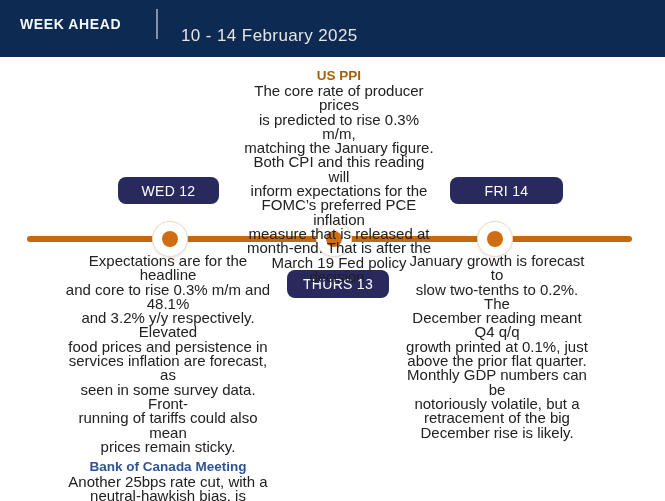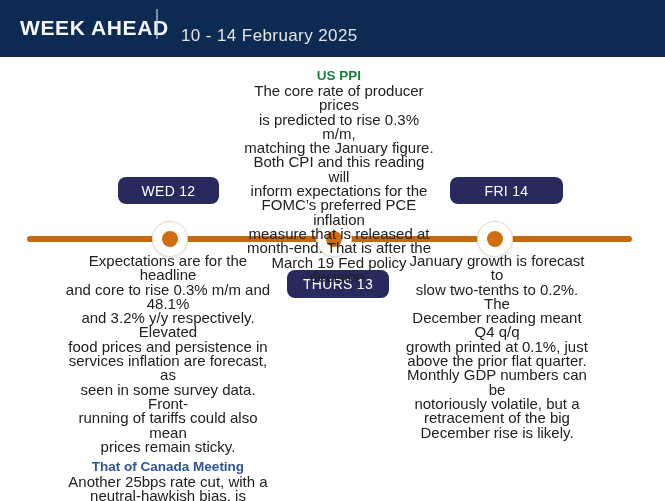--- a/index.html
+++ b/index.html
@@ -3,21 +3,21 @@
 <meta charset="utf-8">
 <style>
   html,body{margin:0;padding:0;background:#e8e8e8;}
   .page{
     position:relative;width:665px;height:501px;background:#ffffff;
     font-family:"Liberation Sans", sans-serif;overflow:hidden;margin:0 auto;
   }
   
   .header{position:absolute;left:0;top:0;width:665px;height:57px;background:#0D2A52;}
   .header-title{
-    position:absolute;left:20px;top:16px;color:#f5f7fa;font-size:21px;
+    position:absolute;left:20px;top:16px;color:#f5f7fa;font-size:14px;
     font-weight:700;letter-spacing:0.6px;
   }
   .header-divider{
     position:absolute;left:156px;top:9px;width:2px;height:30px;
     background:rgba(190,202,220,0.65);
   }
   .header-date{
     position:absolute;left:181px;top:14px;color:#e5e5e5;font-size:17px;
     font-weight:400;letter-spacing:0.4px;margin-top:12px;
   }
@@ -44,21 +44,21 @@
   }
   .badge-wed{left:118px;top:177px;width:101px;height:27px;}
   .badge-thurs{left:287px;top:270px;width:102px;height:28px;}
   .badge-fri{left:450px;top:177px;width:113px;height:27px;}
   
   .event-col{position:absolute;text-align:center;}
   .col-middle{left:244px;top:67px;width:190px;}
   .col-left{left:63px;top:254px;width:210px;}
   .col-right{left:402px;top:254px;width:190px;}
   .event-title{
-    font-size:13.5px;font-weight:700;color:#15803d;line-height:17px;margin:0;
+    font-size:13.5px;font-weight:700;color:#a16207;line-height:17px;margin:0;
   }
   .event-title.alt{color:#2F5496;margin-top:4px;}
   .event-body{
     font-size:15px;color:#212121;line-height:14.3px;margin:0;
     white-space:pre-line;
   }
   .event-body.tight{line-height:13.5px;}
 </style>
 </head>
 <body>
@@ -102,21 +102,21 @@
 
   <div class="event-col col-left">
     <div class="event-body">Expectations are for the headline
 and core to rise 0.3% m/m and 48.1%
 and 3.2% y/y respectively.  Elevated
 food prices and persistence in
 services inflation are forecast, as
 seen in some survey data. Front-
 running of tariffs could also mean
 prices remain sticky.</div>
-    <div class="event-title alt">That of Canada Meeting</div>
+    <div class="event-title alt">Bank of Canada Meeting</div>
     <div class="event-body tight">Another 25bps rate cut, with a
 neutral-hawkish bias, is
 expected, taking the overnight
 rate to 2.75%. Policy guidance
 will likely be guarded as the
 implications of a prolonged
 trade conflict loom large.</div>
   </div>
 
   <div class="event-col col-right">

